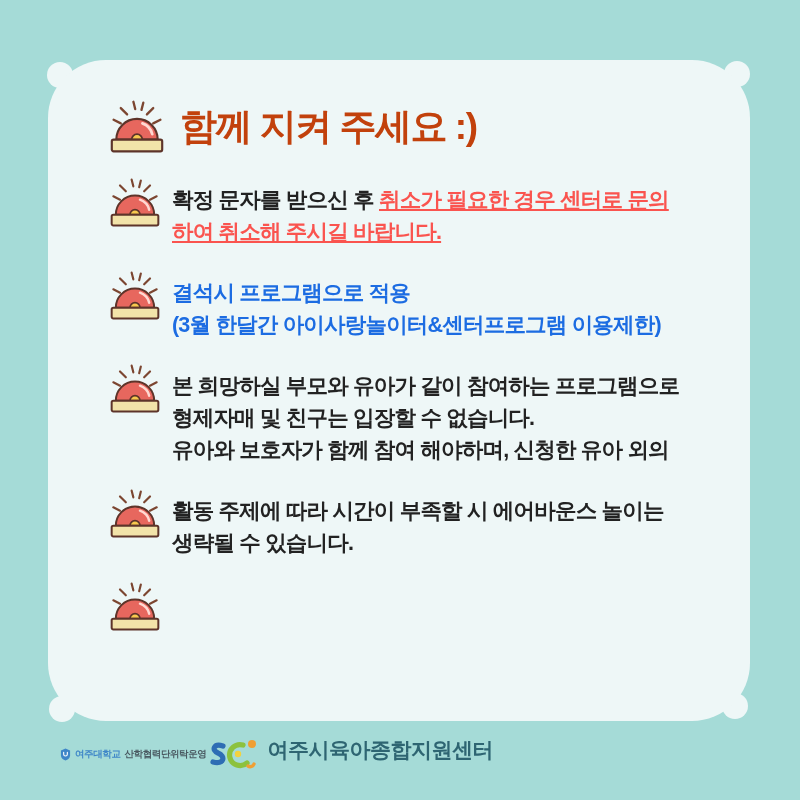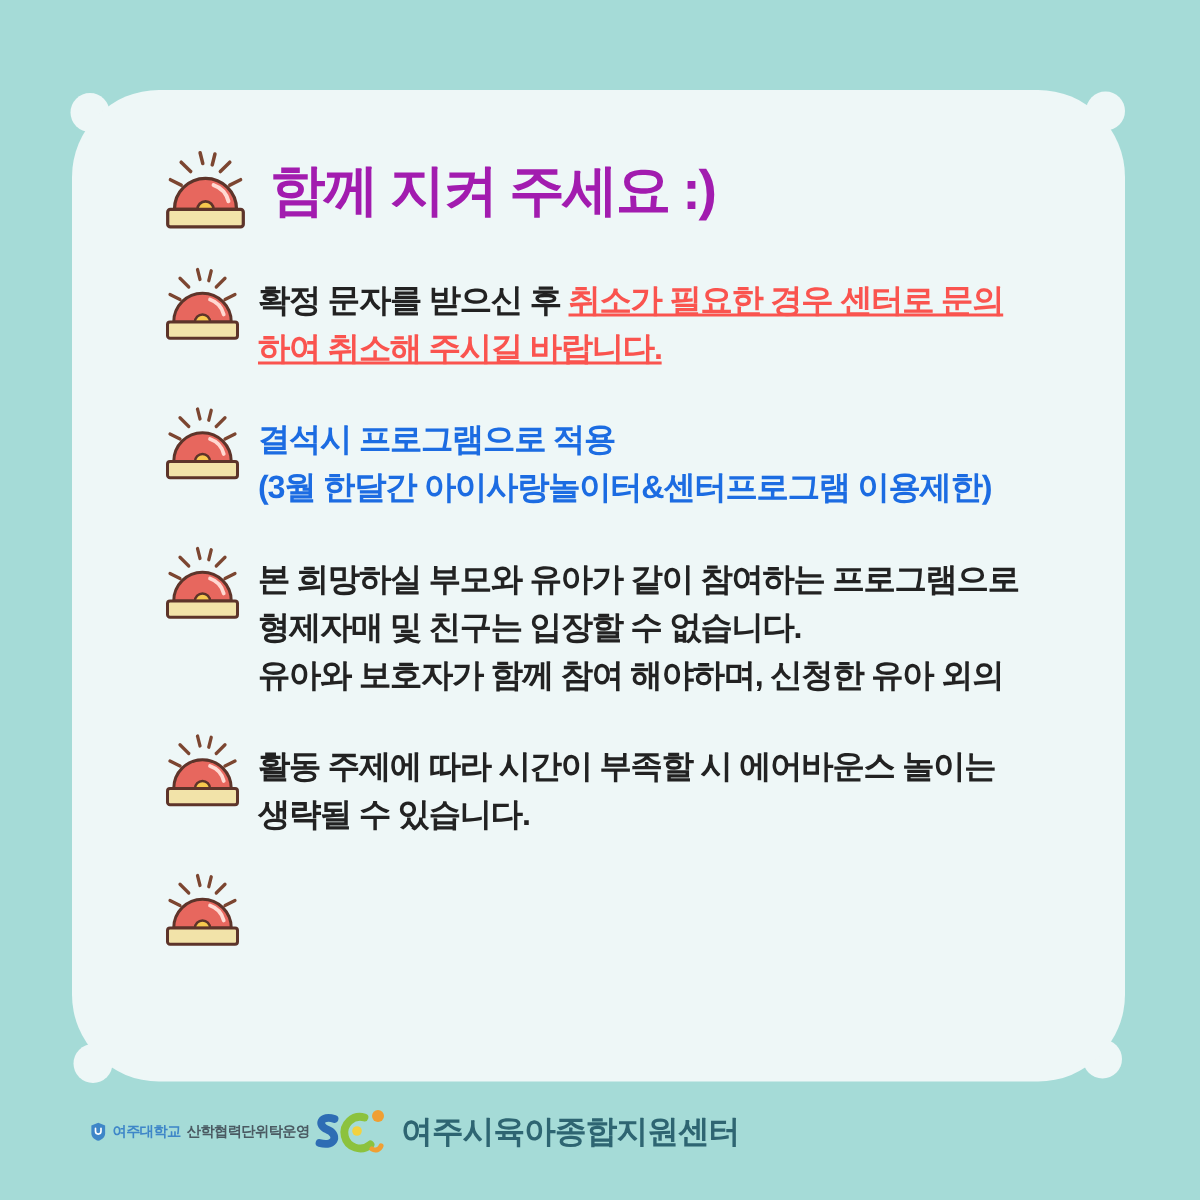--- a/index.html
+++ b/index.html
@@ -31,21 +31,21 @@
   .card{
     position:absolute;left:48px;top:60px;width:702px;height:661px;
     background:var(--card);border-radius:58px;
     padding:40px 30px 0 60px;
   }
   .title-row{
     display:flex;align-items:center;gap:14px;margin-bottom:30px;
   }
   .title-row .bell{width:58px;height:54px;flex-shrink:0;}
   h1{
-    font-size:37px;font-weight:800;color:#a21caf;letter-spacing:-1.5px;
+    font-size:37px;font-weight:800;color:#c2410c;letter-spacing:-1.5px;
   }
   .items{display:flex;flex-direction:column;gap:29px;}
   .item{display:flex;align-items:flex-start;gap:10px;}
   .item .bell{width:54px;height:50px;flex-shrink:0;margin-top:-6px;}
   .item-text{
     font-size:21.5px;font-weight:700;line-height:32px;color:var(--text);
     letter-spacing:-0.8px;
   }
   .seg-default{color:var(--text);}
   .seg-red{color:var(--red);text-decoration:underline;}
@@ -53,21 +53,21 @@
   .footer{
     position:absolute;left:0;right:0;top:736px;
     display:flex;flex-direction:row;align-items:center;gap:1px;
   }
   .footer-small{
     display:flex;align-items:center;gap:4px;
     font-size:9.5px;color:var(--note);font-weight:700;letter-spacing:-0.4px;
     margin-left:60px;
   }
   .footer-small .badge{color:var(--badge);}
-  .logo-row{display:flex;align-items:center;gap:6px;}
+  .logo-row{display:flex;gap:6px;}
   .org-name{
     font-size:21px;font-weight:800;color:var(--org);letter-spacing:-0.5px;
   }
   .hidden-defs{position:absolute;width:0;height:0;overflow:hidden;}
 </style>
 </head>
 <body>
 
 <svg class="hidden-defs" aria-hidden="true">
   <defs>

